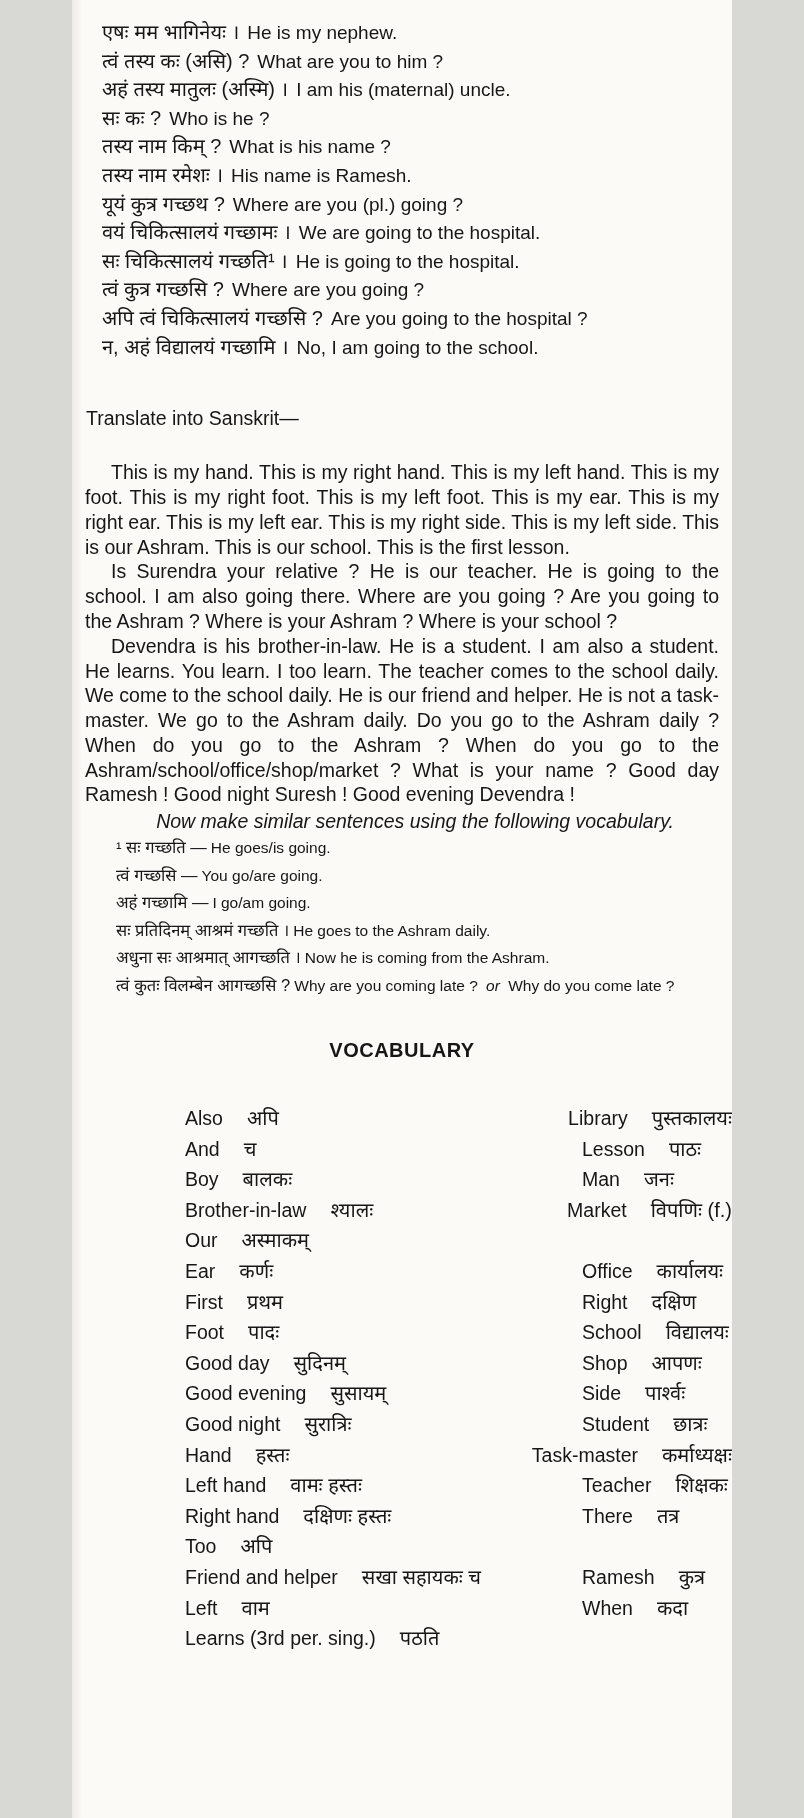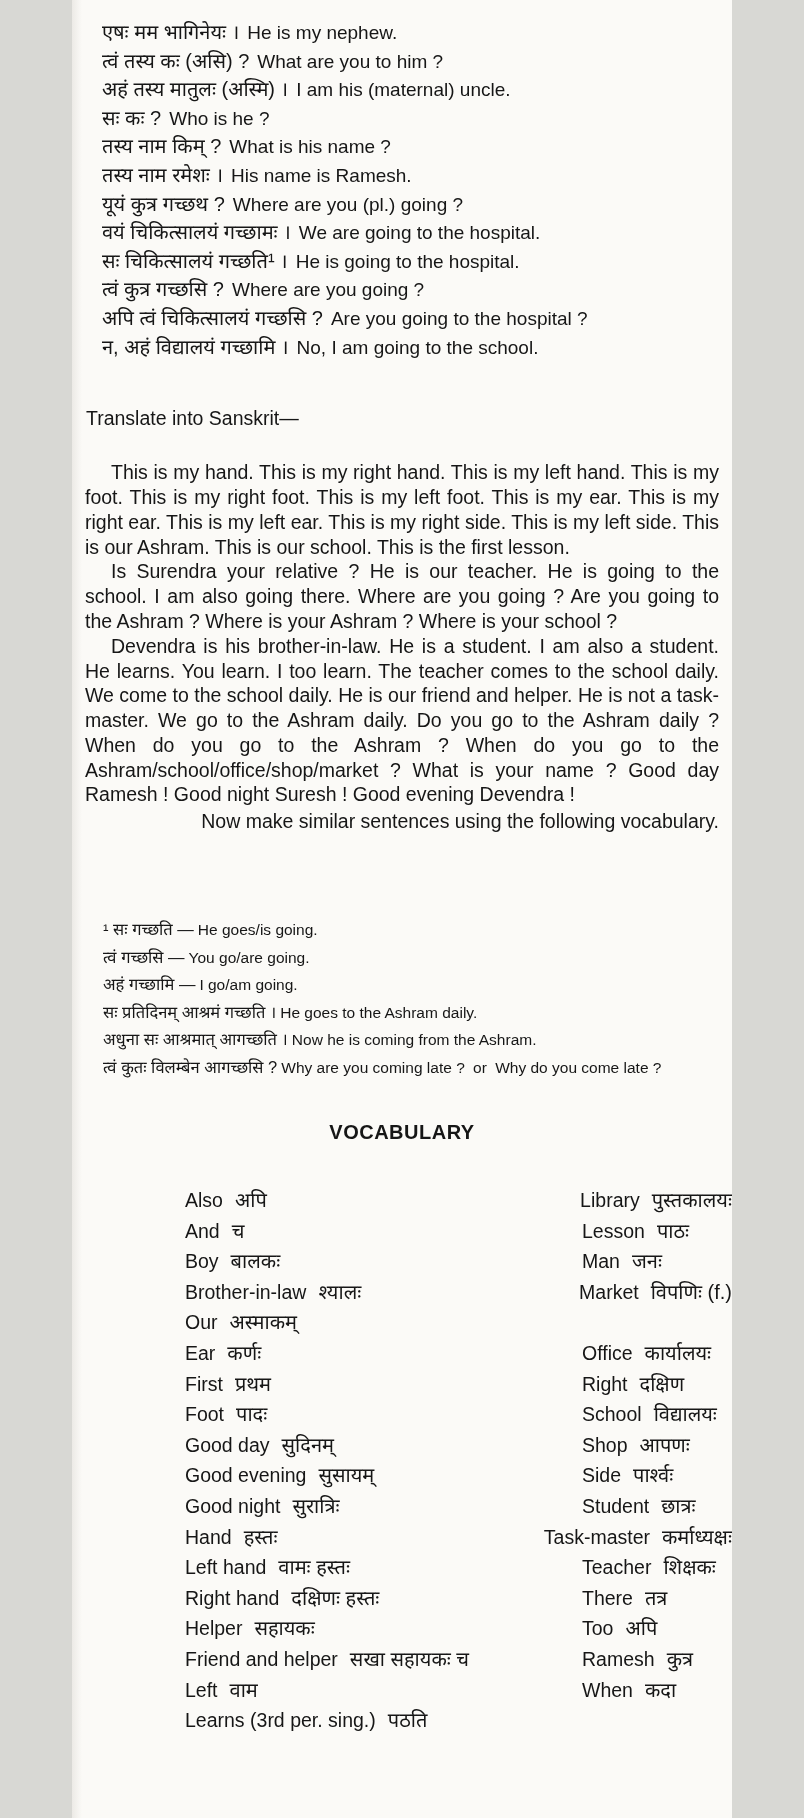--- a/index.html
+++ b/index.html
@@ -15,37 +15,37 @@
   
   .sentence-list{padding:18px 8px 0 30px;}
   .s-line{white-space:nowrap;height:28.6px;line-height:28.6px;}
   .s-line .sa{font-size:20px;}
   .s-line .en{font-size:19px;margin-left:8px;}
 
   
   .translate-heading{margin:46px 0 0 14px;font-size:19.5px;font-weight:normal;}
   .para{margin:0 13px;font-size:19.5px;line-height:24.8px;text-align:justify;text-indent:26px;}
   .para.first{margin-top:30px;}
-  .para.last{margin-top:2px;text-align:right;}
+  .para.last{margin-top:2px;text-align:center;font-style:italic;}
 
   
-  .footnotes{margin-top:82px;padding-left:31px;}
+  .footnotes{padding-left:44px;}
   .fn-line{height:27.5px;line-height:27.5px;white-space:nowrap;}
   .fn-line .sa{font-size:16.5px;}
   .fn-line .en{font-size:15.5px;margin-left:4px;}
-  .fn-line .or-italic{}
+  .fn-line .or-italic{font-style:italic;}
 
   
   .vocab-heading{margin:40px 0 12px 0;text-align:center;font-size:20px;font-weight:bold;letter-spacing:.5px;}
   .vocab-rows{margin-top:42px;padding-left:113px;}
   .v-row{display:flex;align-items:baseline;height:30.6px;}
   .v-cell{white-space:nowrap;}
   .v-cell.left{width:397px;}
   .v-en{font-size:19.5px;}
-  .v-sa{font-size:20px;margin-left:12px;}
+  .v-sa{font-size:20px;margin-left:24px;}
 </style>
 </head>
 <body>
 
 <div class="page">
 
   <section class="sentence-list">
       <div class="s-line"><span class="sa deva">एषः मम भागिनेयः ।</span><span class="en">He is my nephew.</span></div>
       <div class="s-line"><span class="sa deva">त्वं तस्य कः (असि) ?</span><span class="en">What are you to him ?</span></div>
       <div class="s-line"><span class="sa deva">अहं तस्य मातुलः (अस्मि) ।</span><span class="en">I am his (maternal) uncle.</span></div>
@@ -128,21 +128,20 @@
       </div>
       <div class="v-row">
         <div class="v-cell left"><span class="v-en">Left hand</span><span class="v-sa deva">वामः हस्तः</span></div>
         <div class="v-cell right"><span class="v-en">Teacher</span><span class="v-sa deva">शिक्षकः</span></div>
       </div>
       <div class="v-row">
         <div class="v-cell left"><span class="v-en">Right hand</span><span class="v-sa deva">दक्षिणः हस्तः</span></div>
         <div class="v-cell right"><span class="v-en">There</span><span class="v-sa deva">तत्र</span></div>
       </div>
       <div class="v-row">
-        <div class="v-cell left"><span class="v-en">Helper</span><span class="v-sa deva">सहायकः</span></div>
         <div class="v-cell right"><span class="v-en">Too</span><span class="v-sa deva">अपि</span></div>
       </div>
       <div class="v-row">
         <div class="v-cell left"><span class="v-en">Friend and helper</span><span class="v-sa deva">सखा सहायकः च</span></div>
         <div class="v-cell right"><span class="v-en">Ramesh</span><span class="v-sa deva">कुत्र</span></div>
       </div>
       <div class="v-row">
         <div class="v-cell left"><span class="v-en">Left</span><span class="v-sa deva">वाम</span></div>
         <div class="v-cell right"><span class="v-en">When</span><span class="v-sa deva">कदा</span></div>
       </div>

